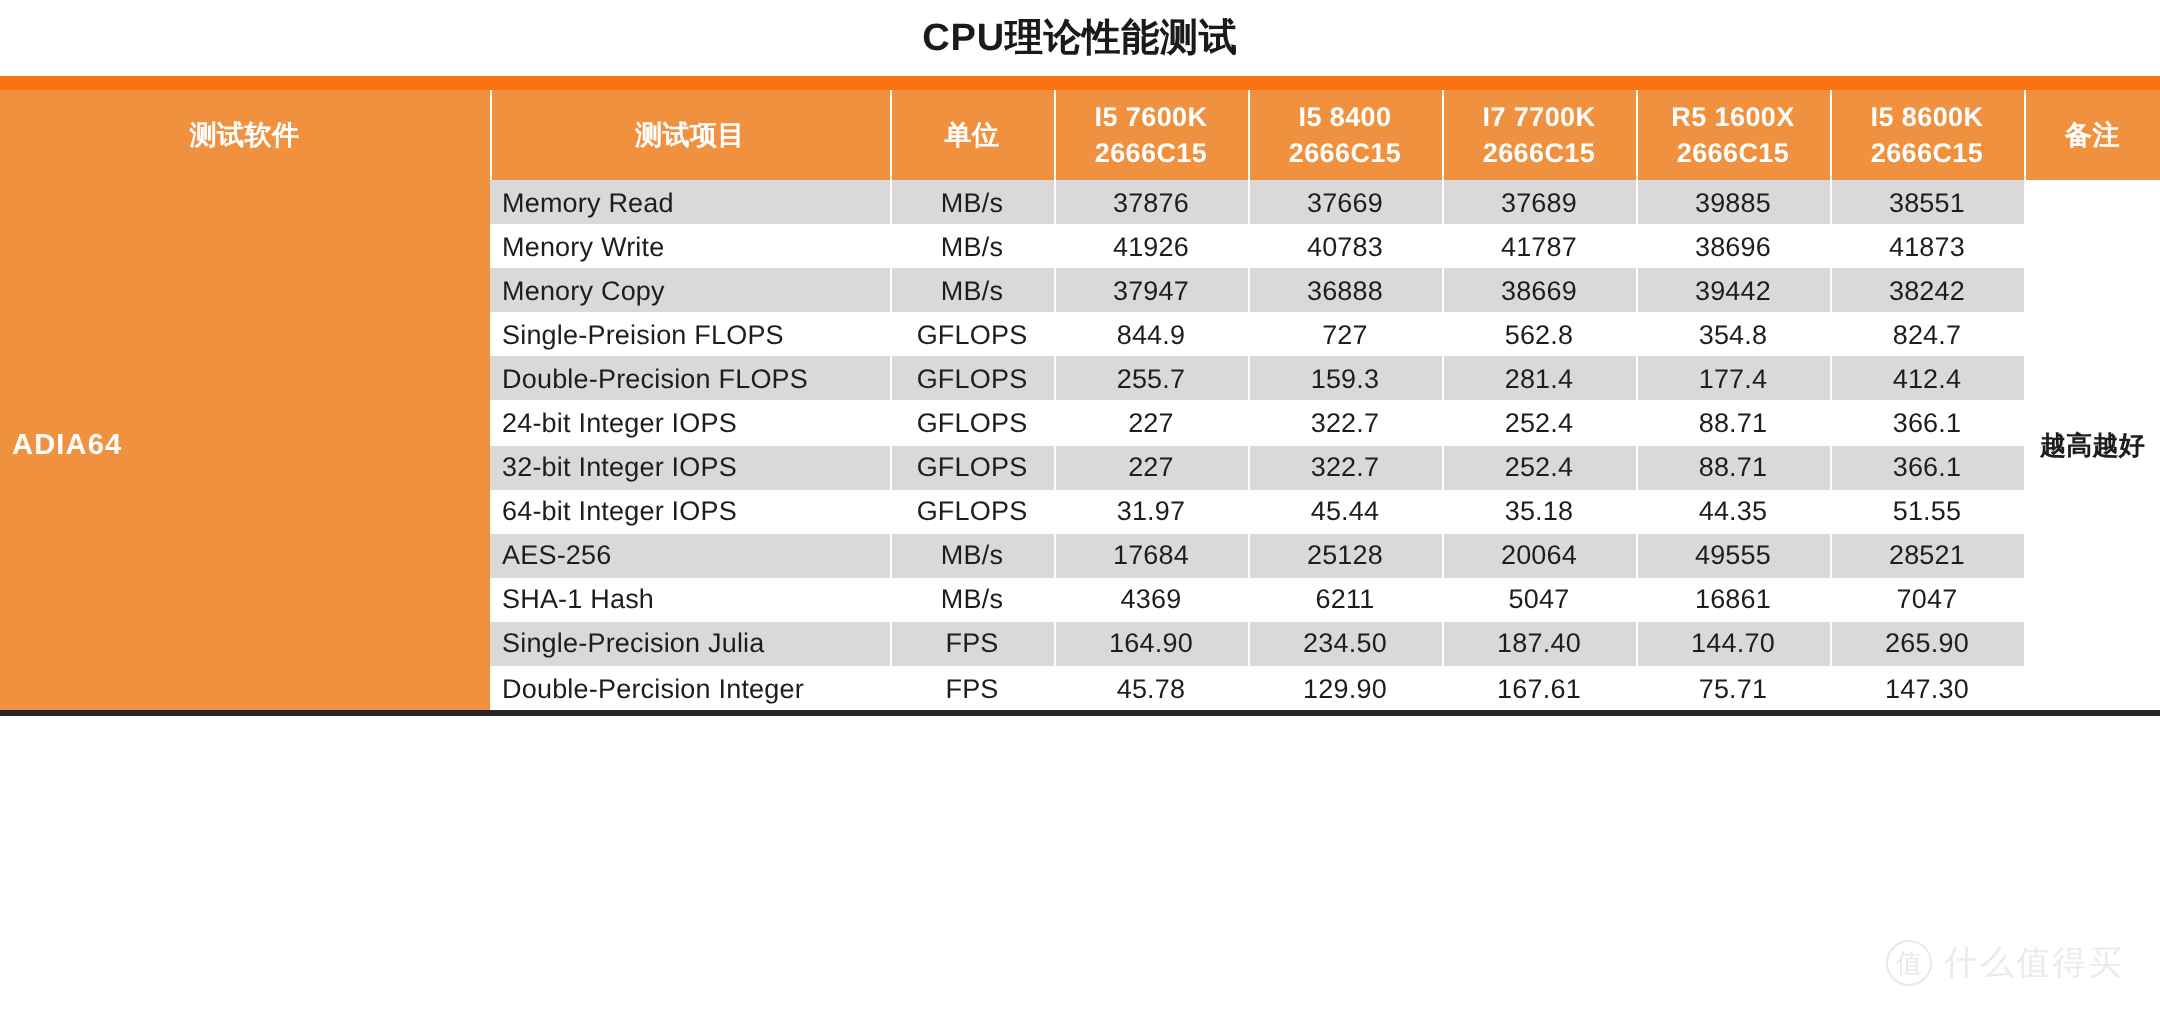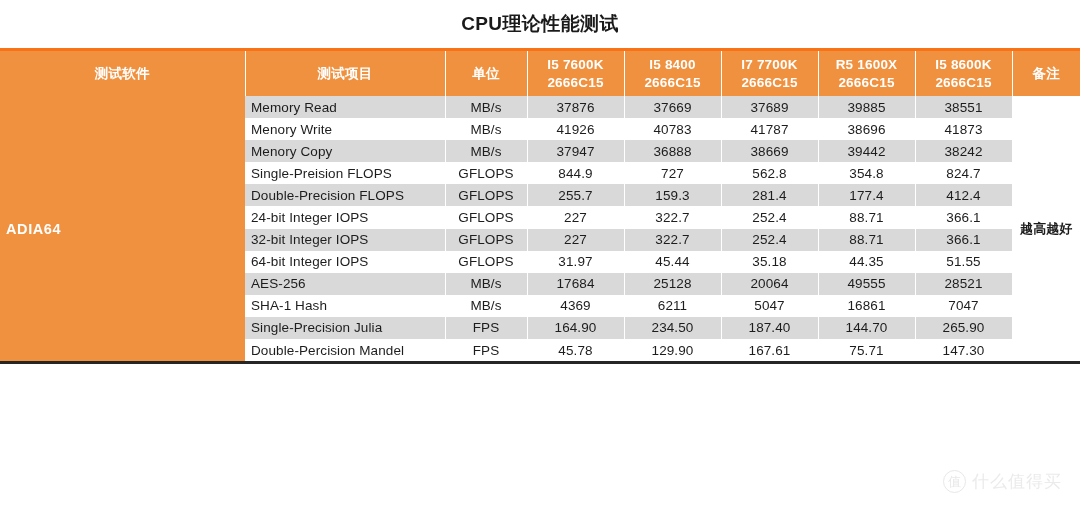--- a/index.html
+++ b/index.html
@@ -11,36 +11,36 @@
   body {
     width: 1080px;
     height: 505px;
     font-family: "Liberation Sans", "DejaVu Sans", sans-serif;
     position: relative;
     overflow: hidden;
   }
 
   
   .title-bar {
-    height: 48px;
+    height: 38px;
     display: flex;
     align-items: center;
     justify-content: center;
     background: #ffffff;
   }
   .title-text {
     font-size: 19px;
     font-weight: bold;
     color: #1a1a1a;
     letter-spacing: 0.4px;
   }
 
   
   .table-wrap {
-    border-top: 3px solid #f97316;
+    border-top: 7px solid #f97316;
     border-bottom: 3px solid #262626;
     background: #0c4a6e;
   }
   table.perf {
     width: 1080px;
     border-collapse: collapse;
     table-layout: fixed;
   }
 
   
@@ -278,21 +278,21 @@
         <tr class="odd">
           <td class="item-name striped">Single-Precision Julia</td>
           <td class="striped">FPS</td>
           <td class="striped">164.90</td>
           <td class="striped">234.50</td>
           <td class="striped">187.40</td>
           <td class="striped">144.70</td>
           <td class="striped">265.90</td>
         </tr>
         <tr class="even">
-          <td class="item-name striped">Double-Percision Mandel</td>
+          <td class="item-name striped">Double-Percision Integer</td>
           <td class="striped">FPS</td>
           <td class="striped">45.78</td>
           <td class="striped">129.90</td>
           <td class="striped">167.61</td>
           <td class="striped">75.71</td>
           <td class="striped">147.30</td>
         </tr>
       </tbody>
   </table>
 </div>

